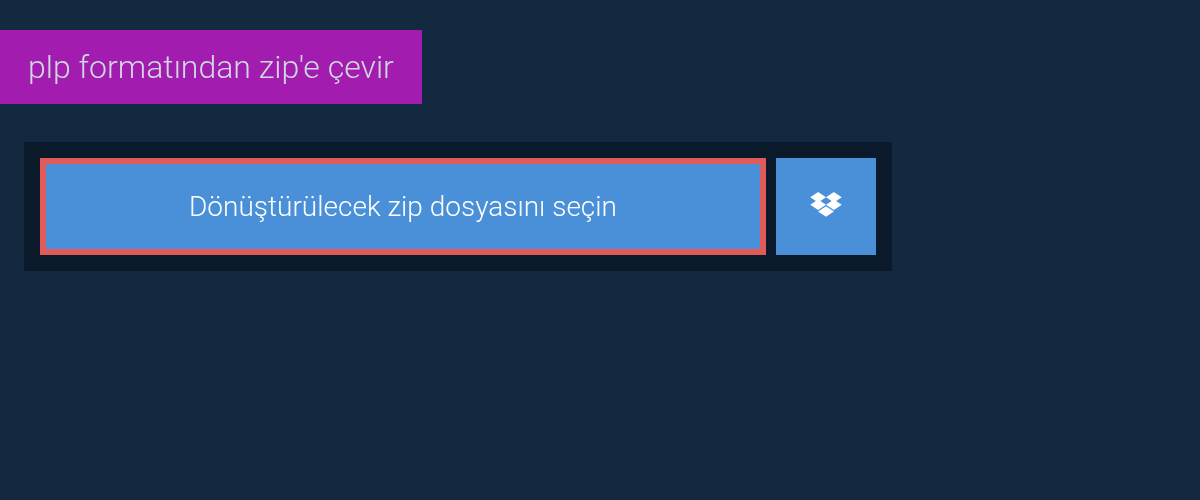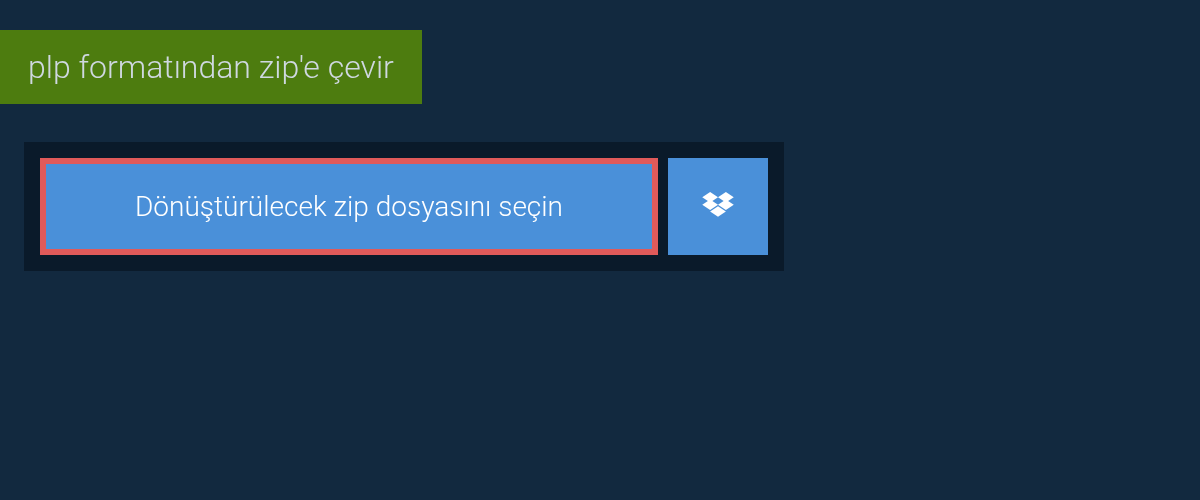--- a/index.html
+++ b/index.html
@@ -8,34 +8,34 @@
       box-sizing: border-box;
     }
     body {
       width: 1200px;
       height: 500px;
       background-color: #12293f;
       font-family: -apple-system, BlinkMacSystemFont, "Segoe UI", Roboto, Helvetica, Arial, sans-serif;
       overflow: hidden;
     }
     .header-tab {
-      background-color: #4d7c0f;
+      background-color: #a21caf;
       color: #cfd8e0;
       font-size: 32px;
       font-weight: 300;
       padding: 18px 28px;
       display: inline-block;
       margin-top: 30px;
       margin-left: 0;
     }
     .upload-section {
       background-color: #0a1a2a;
       margin-top: 38px;
       margin-left: 24px;
-      width: 760px;
+      width: 868px;
       padding: 16px;
       display: flex;
       gap: 10px;
     }
     .select-file-button {
       flex: 1;
       background-color: #4a90d9;
       border: 6px solid #e05a5a;
       color: #ffffff;
       font-size: 28px;

